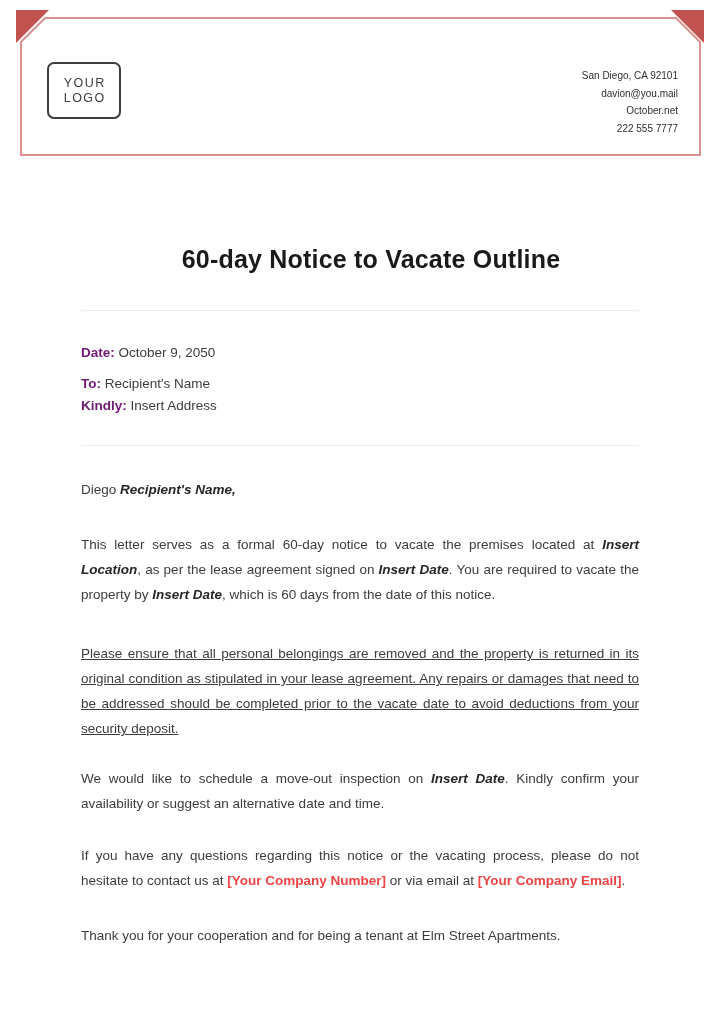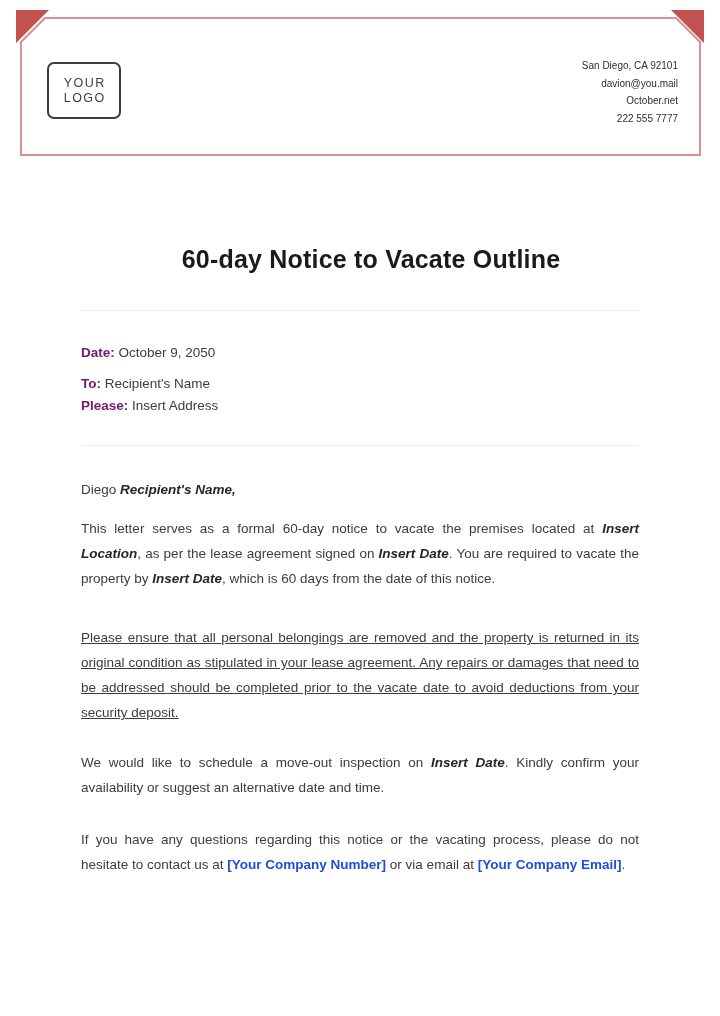--- a/index.html
+++ b/index.html
@@ -19,21 +19,21 @@
     position: absolute; left: 47px; top: 62px;
     width: 74px; height: 57px;
     border: 2px solid #3d3d3d; border-radius: 7px;
     display: flex; flex-direction: column;
     align-items: center; justify-content: center;
     font-size: 12.5px; line-height: 15px;
     letter-spacing: 1.5px; color: #3d3d3d;
     text-indent: 1.5px;
   }
   .contact {
-    position: absolute; top: 57px; right: 42px;
+    position: absolute; top: 67px; right: 42px;
     text-align: right;
     font-size: 10px; line-height: 17.5px; color: #2e2e2e;
   }
   .letter-title {
     margin: 244px 0 0;
     text-align: center;
     font-size: 25px; line-height: 30px; font-weight: 700;
     color: #1a1a1a;
     letter-spacing: 0.2px;
     padding-left: 22px;
@@ -49,27 +49,27 @@
   .meta-row b { color: #701a75; }
   .meta-row.date { margin-bottom: 9px; }
   .salutation {
     margin-top: 31px;
     font-size: 13.5px; line-height: 25px; color: #3c3c3c;
   }
   p.body-par {
     font-size: 13.5px; line-height: 25px; color: #3c3c3c;
     text-align: justify;
   }
-  p.p1 { margin-top: 14px; }
+  p.p1 { margin-top: 30px; }
   p.p2 { margin-top: 34px; text-decoration: underline; }
   p.p3 { margin-top: 25px; }
   p.p4 { margin-top: 27px; }
   p.p5 { margin-top: 30px; text-align: left; }
   .bi { font-weight: 700; font-style: italic; color: #262626; }
-  .b  { font-weight: 700; color: #1d4ed8; }
+  .b  { font-weight: 700; color: #ef4444; }
 </style>
 </head>
 <body>
 
 <svg class="header-frame" viewBox="0 0 720 170" aria-hidden="true">
   <path d="M45 18 H676 L700 42 V155 H21 V42 Z" fill="none" stroke-width="2" stroke="#da9090"></path>
   <path d="M16 10 H49 L16 43 Z" fill="#c25250"></path>
   <path d="M671 10 H704 V43 Z" fill="#c25250"></path>
 </svg>
 
@@ -91,29 +91,30 @@
   <hr class="rule rule-1">
 
   <div class="meta">
     <div class="meta-row date">
       <b>Date:</b><span> October 9, 2050</span>
     </div>
     <div class="meta-row">
       <b>To:</b><span> Recipient's Name</span>
     </div>
     <div class="meta-row">
-      <b>Please:</b><span> Insert Address</span>
+      <b>Kindly:</b><span> Insert Address</span>
     </div>
   </div>
 
   <hr class="rule rule-2">
 
   <p class="salutation"><span>Diego </span><span class="bi">Recipient's Name,</span></p>
 
   <p class="body-par p1"><span>This letter serves as a formal 60-day notice to vacate the premises located at </span><span class="bi">Insert Location</span><span>, as per the lease agreement signed on </span><span class="bi">Insert Date</span><span>. You are required to vacate the property by </span><span class="bi">Insert Date</span><span>, which is 60 days from the date of this notice.</span></p>
 
   <p class="body-par p2">Please ensure that all personal belongings are removed and the property is returned in its original condition as stipulated in your lease agreement. Any repairs or damages that need to be addressed should be completed prior to the vacate date to avoid deductions from your security deposit.</p>
 
   <p class="body-par p3"><span>We would like to schedule a move-out inspection on </span><span class="bi">Insert Date</span><span>. Kindly confirm your availability or suggest an alternative date and time.</span></p>
 
   <p class="body-par p4"><span>If you have any questions regarding this notice or the vacating process, please do not hesitate to contact us at </span><span class="b">[Your Company Number]</span><span> or via email at </span><span class="b">[Your Company Email]</span><span>.</span></p>
 
+  <p class="body-par p5">Thank you for your cooperation and for being a tenant at Elm Street Apartments.</p>
 </div>
 
 </body></html>

